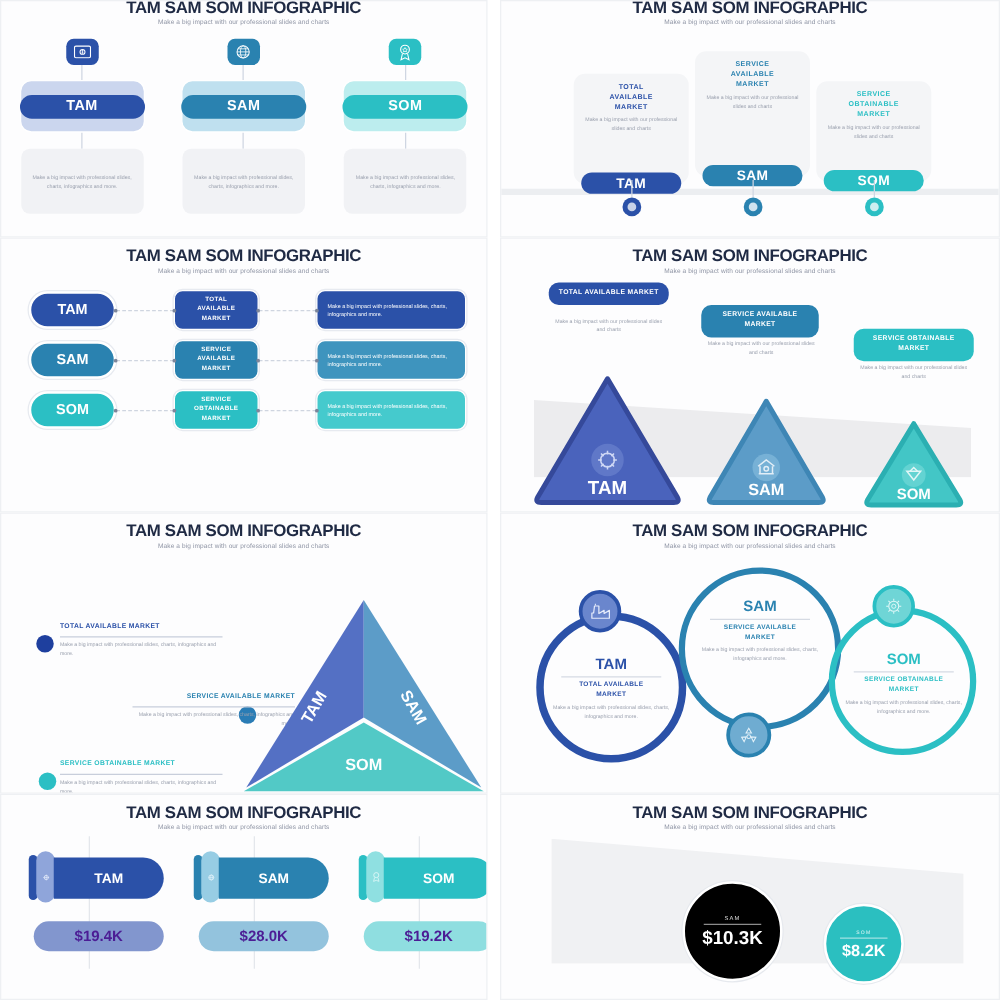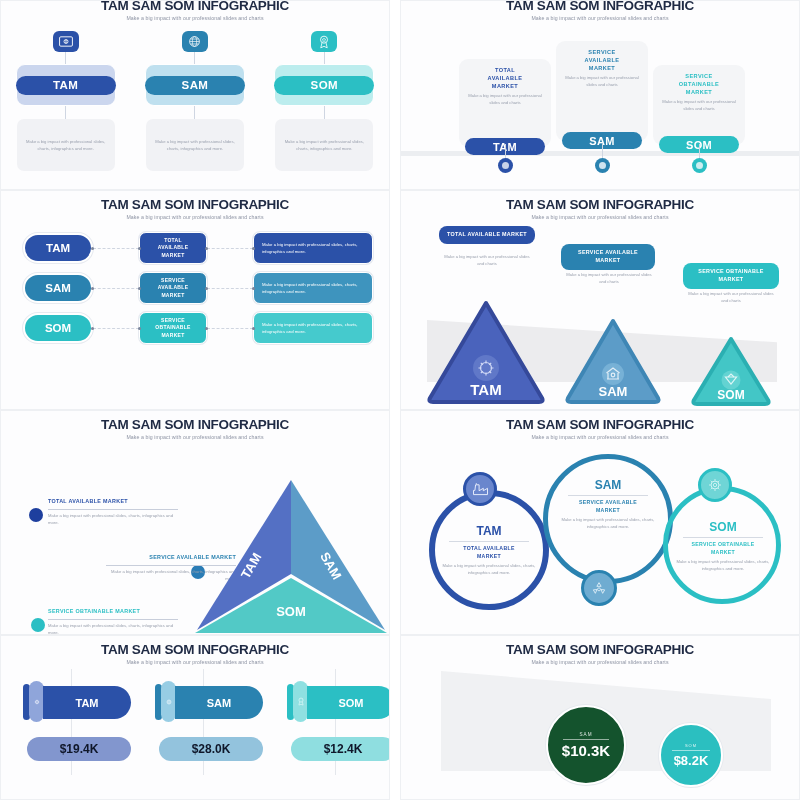--- a/index.html
+++ b/index.html
@@ -83,21 +83,21 @@
   .badge { position:absolute; border-radius:50%; display:flex; align-items:center; justify-content:center; }
 
   
   .p7 { position:relative; height:120px; margin-top:4px; }
   .p7col { position:absolute; width:112px; }
   .flagwrap { position:relative; height:38px; }
   .stripe { position:absolute; left:0; top:1px; width:7px; height:36px; border-radius:4px; }
   .lozenge { position:absolute; left:6px; top:-2px; width:15px; height:41px; border-radius:8px; display:flex; align-items:center; justify-content:center; }
   .flag { position:absolute; left:20px; top:3px; width:88px; height:33px; color:#fff; font-weight:700; font-size:11px;
           display:flex; align-items:center; justify-content:center; border-radius:0 17px 17px 0; }
-  .vpill { position:absolute; top:54px; left:4px; width:104px; height:24px; border-radius:12px; color:#0f172a;
+  .vpill { position:absolute; top:54px; left:4px; width:104px; height:24px; border-radius:12px; color:#4c1d95;
            font-weight:700; font-size:12px; display:flex; align-items:center; justify-content:center; }
   .p7tick { position:absolute; width:1px; background:#e4e7ec; }
 
   
   .p8 { position:relative; height:120px; }
   .p8wedge { position:absolute; left:40px; top:6px; width:330px; height:100px; background:#f0f1f3;
              clip-path: polygon(0 0, 100% 28%, 100% 100%, 0 100%); }
   .vcirc { position:absolute; border-radius:50%; border:2px solid #fff; box-shadow:0 0 0 1px #e6e9ee;
            display:flex; flex-direction:column; align-items:center; justify-content:center; color:#fff; }
   .vc-k { font-size:4.6px; letter-spacing:1px; opacity:.85; }
@@ -482,37 +482,37 @@
         <div class="flagwrap">
           <div class="stripe" style="background:#2BBFC4"></div>
           <div class="lozenge" style="background:#8FE0E1">
             <svg width="8" height="9" viewBox="0 0 14 16">
                 <circle cx="7" cy="5.5" r="3.6" fill="none" stroke="#eafbfb" stroke-width="1.1"></circle>
                 <path d="M4.6 9l-1.4 5.4L7 12.9l3.8 1.5L9.4 9" fill="none" stroke="#eafbfb" stroke-width="1"></path>
               </svg>
           </div>
           <div class="flag" style="background:#2BBFC4">SOM</div>
         </div>
-        <div class="vpill" style="background:#8FDEE0">$12.4K</div>
+        <div class="vpill" style="background:#8FDEE0">$19.2K</div>
       </div>
     </div>
   </div>
 
   <div class="gut"></div>
 
   <div class="panel">
     <div class="hdr">
       <div class="ptitle">TAM SAM SOM INFOGRAPHIC</div>
       <div class="psub">Make a big impact with our professional slides and charts</div>
     </div>
     <div class="p8">
       <div class="p8wedge"></div>
 
 
-      <div class="vcirc" style="left:145px; top:40px; width:80px; height:80px; background:#14532d;">
+      <div class="vcirc" style="left:145px; top:40px; width:80px; height:80px; background:#000000;">
         <div class="vc-k">SAM</div>
         <div class="vc-rule" style="width:46px;"></div>
         <div class="vc-v" style="font-size:15px;">$10.3K</div>
       </div>
 
       <div class="vcirc" style="left:258px; top:58px; width:64px; height:64px; background:#2BBFC0;">
         <div class="vc-k" style="font-size:4px;">SOM</div>
         <div class="vc-rule" style="width:38px;"></div>
         <div class="vc-v" style="font-size:13px;">$8.2K</div>
       </div>

